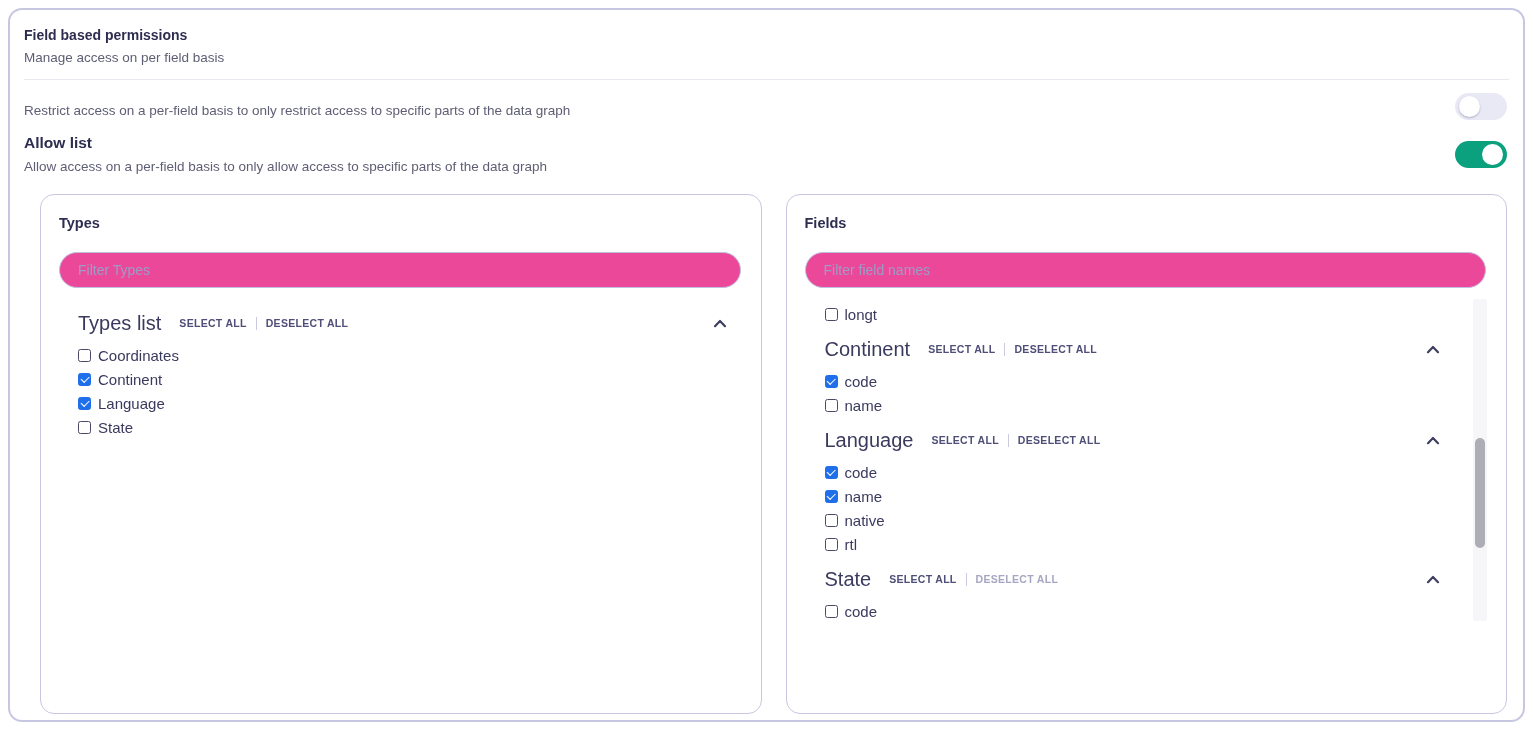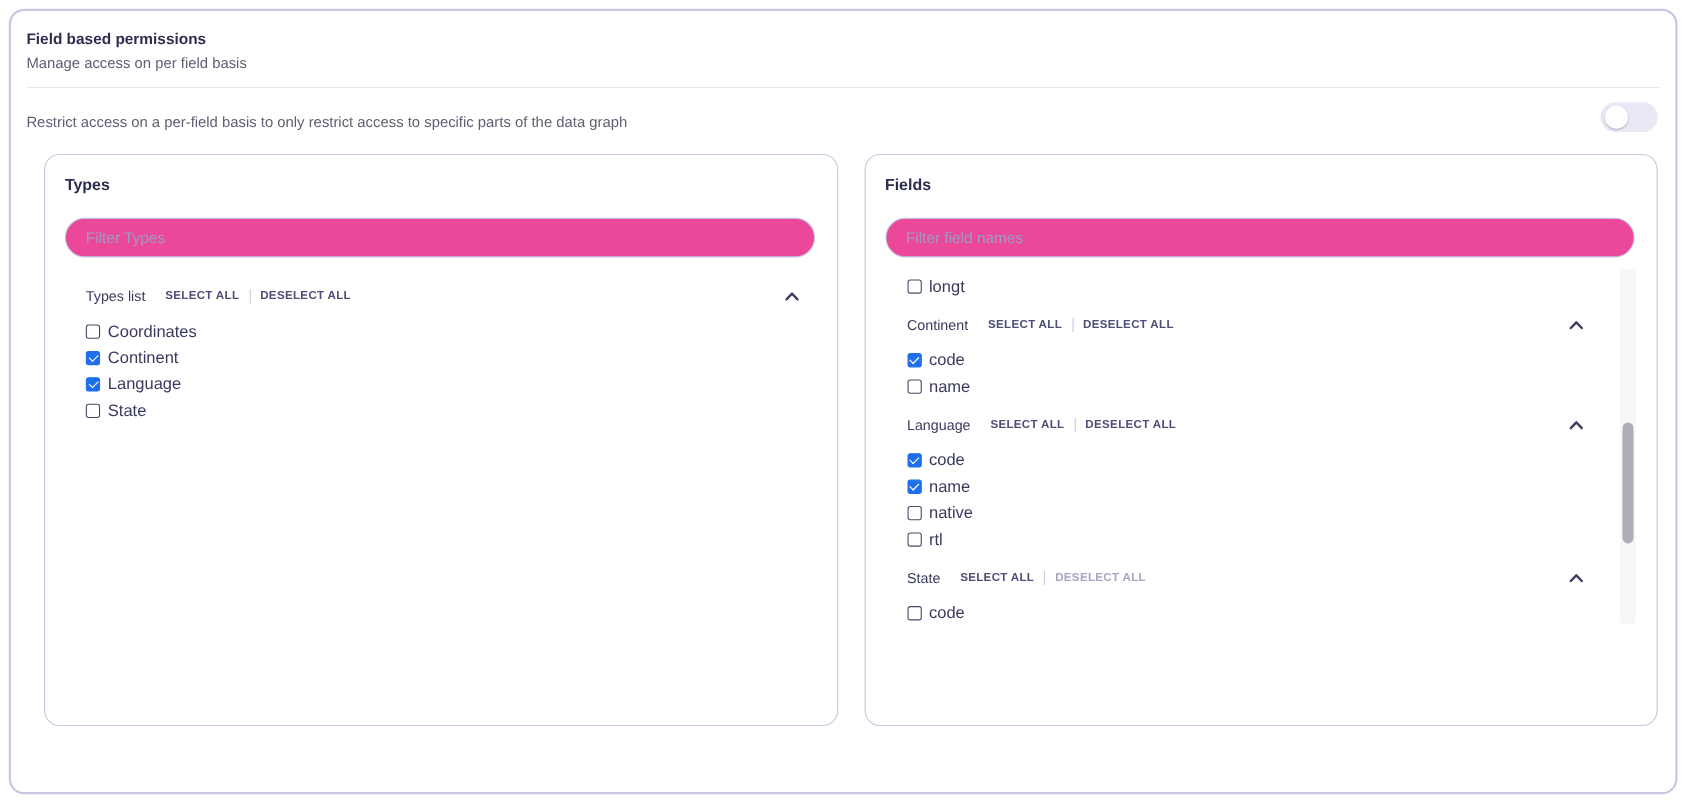--- a/index.html
+++ b/index.html
@@ -62,21 +62,21 @@
     border: 1.5px solid #bfbfdf; border-radius: 18px;
     padding: 0 18px;
     font-family: "Liberation Sans", sans-serif;
     font-size: 14px; color: #33335a;
     outline: none; background: #ec4899;
   }
   .filter-input::placeholder { color: #9c9cc6; }
 
   
   .group-header { display: flex; align-items: center; height: 22px; }
-  .group-label { font-size: 13px; color: #3a3a5e; margin-right: 18px; white-space: nowrap; }
+  .group-label { font-size: 20px; color: #3a3a5e; margin-right: 18px; white-space: nowrap; }
   .caps-btn {
     background: none; border: none; cursor: pointer;
     font-family: "Liberation Sans", sans-serif;
     font-size: 10.5px; font-weight: 700; letter-spacing: 0.3px;
     color: var(--caps-link, #4e4e78); white-space: nowrap;
   }
   .caps-btn.disabled { color: var(--caps-link-disabled, #a6a6c2); cursor: default; }
   .vsep { width: 1px; height: 13px; background: #c9c9df; margin: 0 9px; flex: none; }
   .collapse-btn { margin-left: auto; background: none; border: none; cursor: pointer; color: #3e3e60; display: flex; align-items: center; }
   .check-row { display: flex; align-items: center; height: 24px; gap: 7px; font-size: 15px; color: #3a3a5e; }
@@ -132,20 +132,29 @@
 
   <div class="toggle-section first">
     <div>
       <div class="toggle-desc">Restrict access on a per-field basis to only restrict access to specific parts of the data graph</div>
     </div>
     <div class="toggle">
       <div class="knob"></div>
     </div>
   </div>
 
+  <div class="toggle-section second">
+    <div>
+      <div class="toggle-heading">Allow list</div>
+      <div class="toggle-desc">Allow access on a per-field basis to only allow access to specific parts of the data graph</div>
+    </div>
+    <div class="toggle on">
+      <div class="knob"></div>
+    </div>
+  </div>
 
   <div class="panels">
 
     <div class="panel">
       <div class="panel-title">Types</div>
       <input class="filter-input" type="text" placeholder="Filter Types" style="">
       <div class="types-group">
         <div class="group-header">
             <span class="group-label">Types list</span>
             <button class="caps-btn">SELECT ALL</button>

